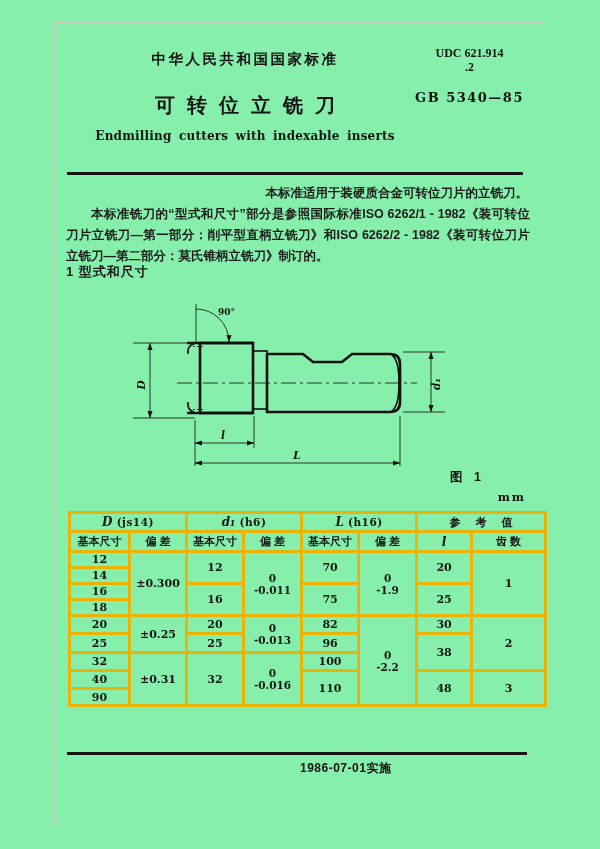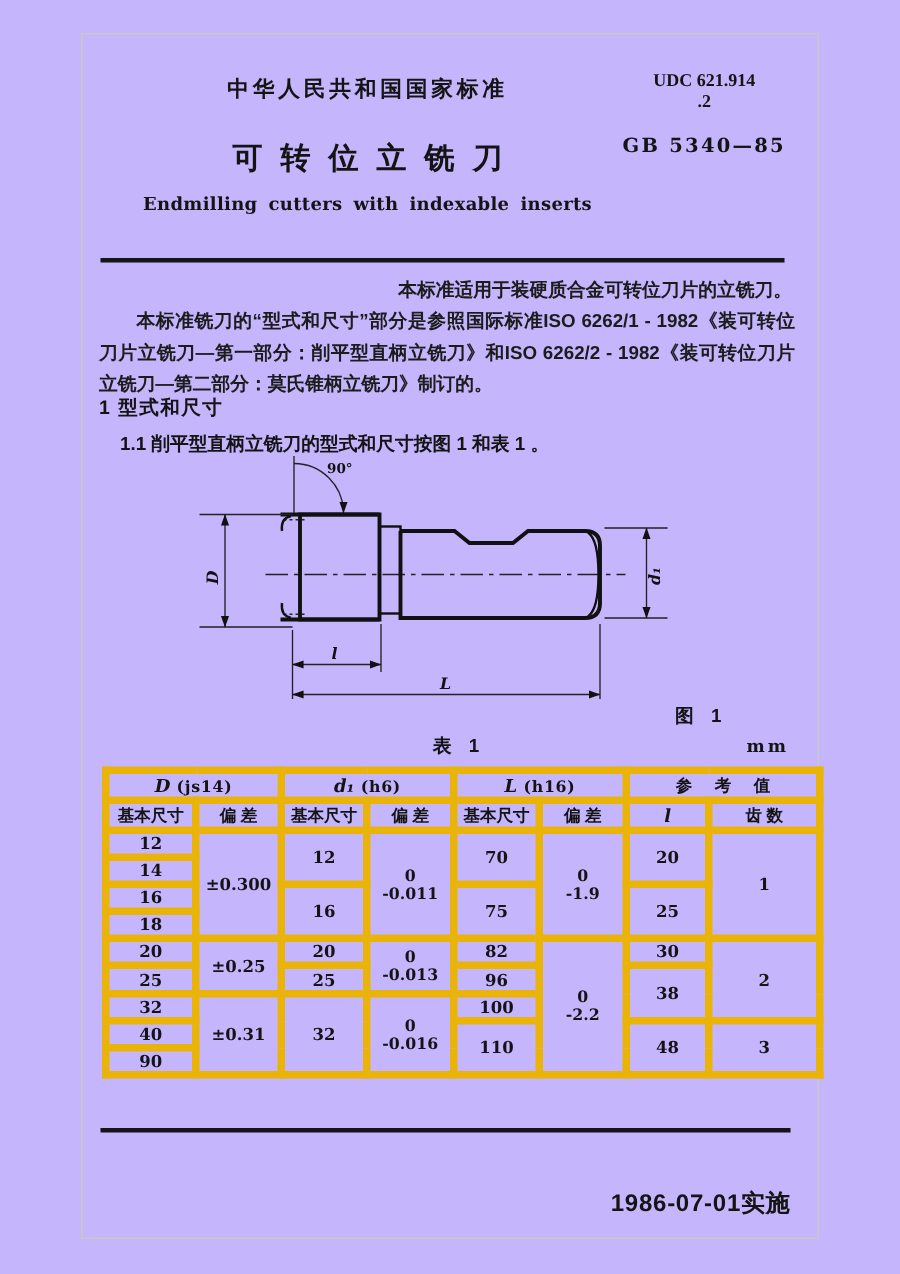--- a/index.html
+++ b/index.html
@@ -1,18 +1,18 @@
 <!DOCTYPE html>
 <html><head>
 <meta charset="utf-8">
 <style>
   * { margin:0; padding:0; box-sizing:border-box; }
   html,body { background:#ffffff; }
   #page {
-    position:relative; width:600px; height:849px; background:#c4b5fd;
+    position:relative; width:600px; height:849px; background:#86efac;
     font-family:"Liberation Sans", sans-serif; color:#141414; overflow:hidden;
   }
   .abs { position:absolute; }
   #page-edge {
     left:54px; top:22px; width:492px; height:804px;
     border:1px solid #c9c9c2; pointer-events:none;
   }
   
   #hdr-center { left:65px; top:0; width:360px; text-align:center; }
   #std-label { position:absolute; top:50px; left:0; width:100%;
@@ -40,34 +40,34 @@
   #fig-caption { left:125px; top:469px; width:360px; text-align:right;
     font-size:12.5px; font-weight:bold; letter-spacing:4px; }
   #tbl-caption { left:68px; top:489px; width:476px; text-align:center;
     font-size:12.5px; font-weight:bold; letter-spacing:4px; }
   #tbl-unit { left:440px; top:490px; width:86px; text-align:right;
     font-family:"DejaVu Serif", serif; font-size:11.5px; font-weight:bold; letter-spacing:2px; }
   
   #dim-table-wrap { left:68px; top:511px; width:476px; }
   table { border-collapse:collapse; table-layout:fixed; width:476px;
     border:2px solid #000; }
-  th, td { border:5px solid #eab308; text-align:center; vertical-align:middle;
+  th, td { border:3px solid #eab308; text-align:center; vertical-align:middle;
     padding:0; white-space:pre-line; }
   th { font-size:11px; font-weight:bold; }
   .grp-sym { font-family:"DejaVu Serif", serif; font-style:italic; font-size:12px; }
   .grp-rest { font-family:"DejaVu Serif", serif; font-size:10.5px; letter-spacing:0.5px; }
   .grp-cjk { letter-spacing:6px; text-indent:6px; }
   .sub-i { font-family:"DejaVu Serif", serif; font-style:italic; font-size:12px; }
   td { font-family:"DejaVu Serif", serif; font-weight:bold; font-size:11px; }
   td.dev { font-size:10.5px; line-height:12px; }
   tr.heavy td { border-top:2px solid #000; }
   
   #foot-issued { left:67px; top:760px; font-size:12px; font-weight:bold; letter-spacing:0.5px; }
-  #foot-effective { left:300px; top:760px; width:227px; text-align:right;
-    font-size:16px; font-weight:bold; letter-spacing:0.5px;margin-top:32px; }
+  #foot-effective { left:300px; top:760px; width:227px; text-align:left;
+    font-size:12px; font-weight:bold; letter-spacing:0.5px; }
   
   .thick { stroke:#111; stroke-width:2.6; fill:none; }
   .med   { stroke:#111; stroke-width:1.6; fill:none; }
   .thin  { stroke:#222; stroke-width:0.9; fill:none; }
   .dimtxt { font-family:"DejaVu Serif", serif; font-style:italic; font-weight:bold;
     font-size:10.5px; fill:#111; }
   .angtxt { font-family:"DejaVu Serif", serif; font-weight:bold; font-size:9px; fill:#111; }
 </style>
 </head>
 <body>
@@ -83,21 +83,20 @@
   <div id="udc-block" class="abs">
     <div>UDC 621.914</div>
     <div>.2</div>
   </div>
   <div id="std-number" class="abs">GB 5340—85</div>
   <div id="rule-top" class="abs rule"></div>
 
   <div id="para1" class="abs para">本标准适用于装硬质合金可转位刀片的立铣刀。</div>
   <div id="para2" class="abs para">本标准铣刀的“型式和尺寸”部分是参照国际标准ISO 6262/1 - 1982《装可转位刀片立铣刀—第一部分：削平型直柄立铣刀》和ISO 6262/2 - 1982《装可转位刀片立铣刀—第二部分：莫氏锥柄立铣刀》制订的。</div>
   <div id="sec1" class="abs">1  型式和尺寸</div>
-  <div id="sec11" class="abs">1.1  削平型直柄立铣刀的型式和尺寸按图 1 和表 1 。</div>
 
   <svg id="fig" class="abs" width="360" height="172" viewBox="0 0 360 172">
     <defs>
       <marker id="arr" markerWidth="9" markerHeight="7" refX="8.2" refY="3" orient="auto-start-reverse">
         <path d="M0,0 L8.5,3 L0,6 Z" fill="#111"></path>
       </marker>
     </defs>
 
     <path class="thin" d="M 52,85 H 292" stroke-dasharray="15 4 3 4"></path>
 
@@ -133,21 +132,20 @@
     <path class="thin" d="M 70,145 H 129" marker-start="url(#arr)" marker-end="url(#arr)"></path>
     <text class="dimtxt" x="98" y="141" text-anchor="middle">l</text>
 
     <path class="thin" d="M 275,118 V 168"></path>
     <path class="thin" d="M 70,165 H 275" marker-start="url(#arr)" marker-end="url(#arr)"></path>
     <text class="dimtxt" x="172" y="161" text-anchor="middle">L</text>
   </svg>
 
   <div id="fig-caption" class="abs">图 1</div>
 
-  <div id="tbl-caption" class="abs">表 1</div>
   <div id="tbl-unit" class="abs">mm</div>
 
   <div id="dim-table-wrap" class="abs">
     <table id="dim-table">
       <colgroup>
         <col style="width:60px">
           <col style="width:57px">
           <col style="width:57px">
           <col style="width:58px">
         <col style="width:57px">

